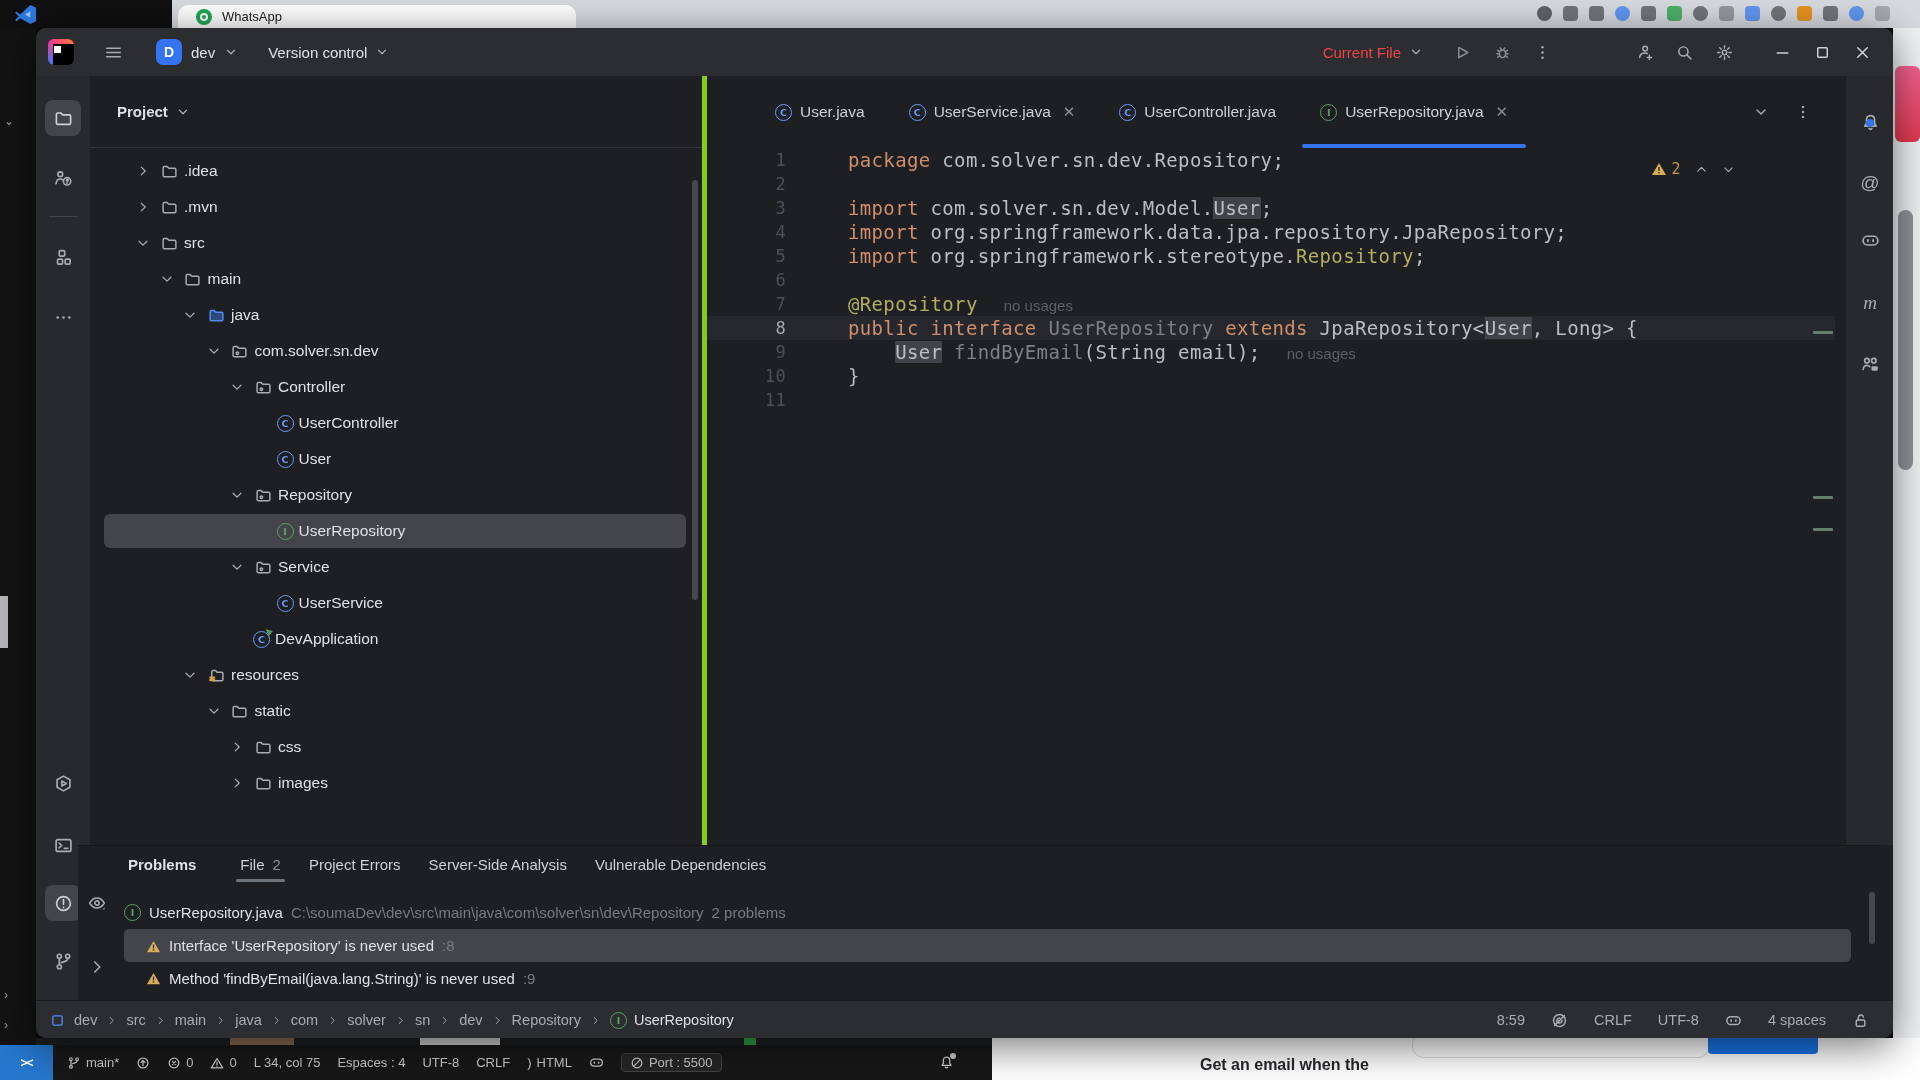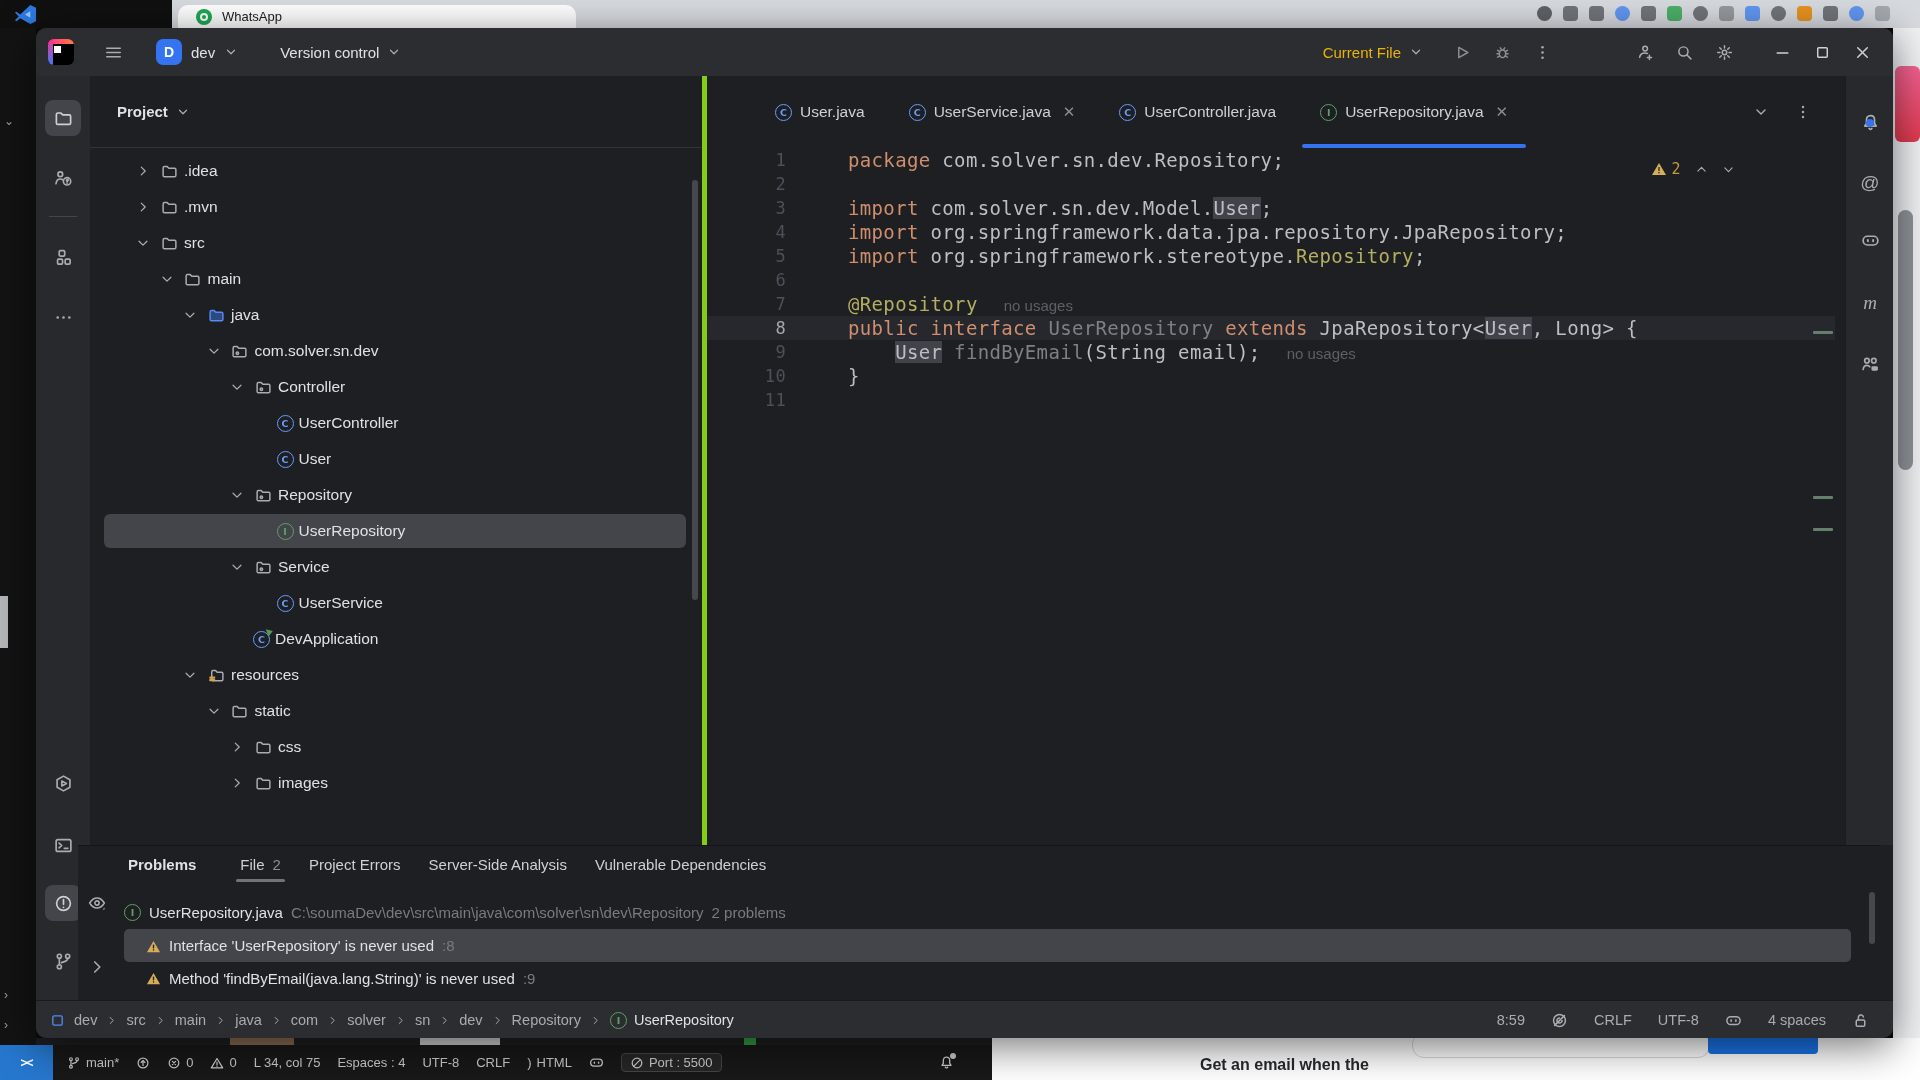--- a/index.html
+++ b/index.html
@@ -52,21 +52,21 @@
   #vscode-bar .endbell .dot{position:absolute;right:-2px;top:-2px;width:6px;height:6px;border-radius:50%;background:#CCCCCC;}
 
   
   #ide{left:36px;top:28px;width:1857px;height:1010px;background:#1E1F22;border-radius:10px;overflow:hidden;box-shadow:0 8px 40px rgba(0,0,0,.55);}
   #titlebar{position:absolute;left:0;top:0;width:1857px;height:48px;background:#2B2D30;display:flex;align-items:center;}
   #ij-logo{width:26px;height:26px;border-radius:6px;background:#000;position:relative;margin-left:12px;overflow:hidden;}
   #ij-logo::before{content:"";position:absolute;left:0;top:0;width:100%;height:5px;background:linear-gradient(90deg,#FF318C,#FF7A3D);}
   #ij-logo::after{content:"";position:absolute;left:0;top:0;width:5px;height:100%;background:linear-gradient(180deg,#FF318C,#3B7CF7);}
   #ij-logo .sq{position:absolute;left:6px;top:7px;width:7px;height:7px;background:#fff;}
   .tb-text{color:#DFE1E5;font-size:15px;}
-  .tb-dim{color:#eab308;font-size:15px;}
+  .tb-dim{color:#ef4444;font-size:15px;}
   .chev-glyph svg{width:14px;height:14px;}
   #avatar-d{width:26px;height:26px;border-radius:7px;background:#3574F0;color:#fff;font-weight:700;font-size:14px;display:flex;align-items:center;justify-content:center;}
   .tbbtn{width:34px;height:34px;display:flex;align-items:center;justify-content:center;border-radius:6px;}
   .tbbtn svg{width:17px;height:17px;}
 
   
   #leftstrip{position:absolute;left:0;top:48px;width:54px;height:924px;background:#28292C;border-right:1px solid #1A1B1D;}
   .stripbtn{position:absolute;left:9px;width:36px;height:36px;border-radius:8px;display:flex;align-items:center;justify-content:center;}
   .stripbtn svg{width:19px;height:19px;}
   .stripbtn.active{background:#43454A;}
@@ -305,21 +305,21 @@
       </div>
       <div style="display:flex;align-items:center;gap:9px;margin-left:26px">
         <span id="avatar-d">D</span>
         <span class="tb-text">dev</span>
         <span class="ic chev-glyph">
             <svg viewBox="0 0 16 16">
               <path d="M4 6l4 4 4-4"></path>
             </svg>
           </span>
       </div>
-      <div style="display:flex;align-items:center;gap:8px;margin-left:42px">
+      <div style="display:flex;align-items:center;gap:8px;margin-left:30px">
         <span class="tb-text">Version control</span>
         <span class="ic chev-glyph">
             <svg viewBox="0 0 16 16">
               <path d="M4 6l4 4 4-4"></path>
             </svg>
           </span>
       </div>
 
       <div style="display:flex;align-items:center;margin-left:auto;margin-right:14px;gap:6px">
         <div style="display:flex;align-items:center;gap:8px;margin-right:16px">

